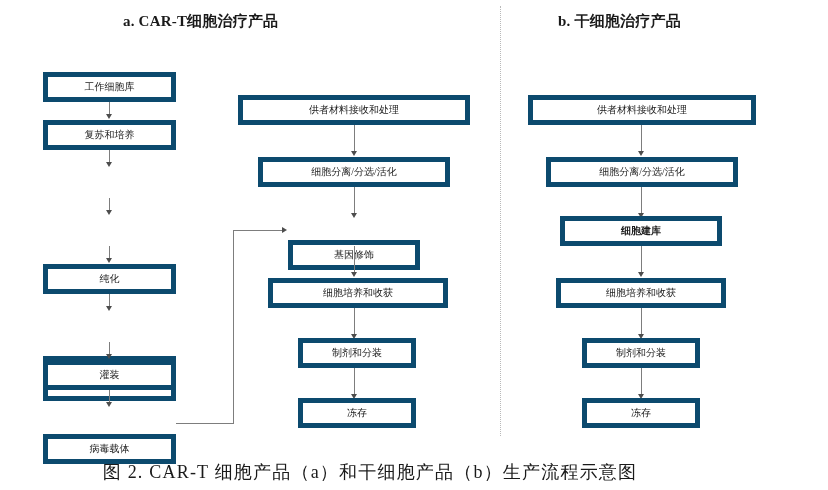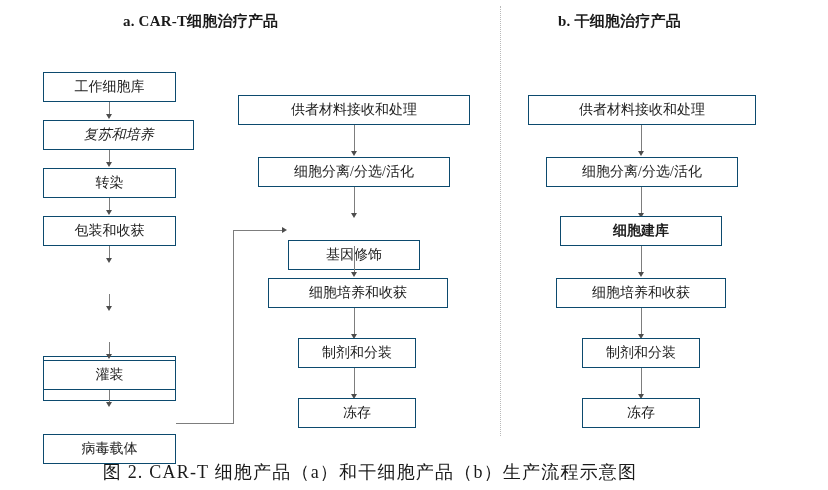--- a/index.html
+++ b/index.html
@@ -27,27 +27,27 @@
     letter-spacing: 0.2px;
   }
   .divider {
     position: absolute;
     width: 0px;
     border-left: 1px dotted #b9b9b9;
   }
   .node {
     position: absolute;
     box-sizing: border-box;
-    border: 1px solid #0c4a6e;
+    border: 5px solid #0c4a6e;
     background: #ffffff;
     display: flex;
     align-items: center;
     justify-content: center;
     font-family: "Liberation Serif", "DejaVu Serif", serif;
-    font-size: 14px;
+    font-size: 10px;
     color: #1c1c1c;
     line-height: 1;
     white-space: nowrap;
   }
   .conn {
     position: absolute;
     background: #7d7d7d;
   }
   .conn-v { width: 1px; }
   .conn-h { height: 1px; }
@@ -84,32 +84,31 @@
 
   <div class="panel-title" style="left:123px; top:12px;">a. CAR-T细胞治疗产品</div>
   <div class="panel-title" style="left:558px; top:12px;">b. 干细胞治疗产品</div>
 
   <div class="divider" style="left:500px; top:6px; height:430px;"></div>
 
   <div class="node" style="left:43px; top:72px; width:133px; height:30px;">工作细胞库</div>
   <div class="conn conn-v" style="left:109px; top:102px; height:14px;"></div>
   <div class="arrow-down" style="left:106px; top:114px;"></div>
 
-  <div class="node" style="left:43px; top:120px; width:151px; height:30px;font-style:italic;">复苏和培养</div>
+  <div class="node" style="left:43px; top:120px; width:133px; height:30px;">复苏和培养</div>
   <div class="conn conn-v" style="left:109px; top:150px; height:14px;"></div>
   <div class="arrow-down" style="left:106px; top:162px;"></div>
 
-  <div class="node" style="left:43px; top:168px; width:133px; height:30px;">转染</div>
   <div class="conn conn-v" style="left:109px; top:198px; height:14px;"></div>
   <div class="arrow-down" style="left:106px; top:210px;"></div>
 
-  <div class="node" style="left:43px; top:216px; width:133px; height:30px;">包装和收获</div>
   <div class="conn conn-v" style="left:109px; top:246px; height:14px;"></div>
   <div class="arrow-down" style="left:106px; top:258px;"></div>
 
+  <div class="node" style="left:43px; top:264px; width:133px; height:30px;">纯化</div>
   <div class="conn conn-v" style="left:109px; top:294px; height:14px;"></div>
   <div class="arrow-down" style="left:106px; top:306px;"></div>
 
   <div class="node" style="left:43px; top:312px; width:133px; height:45px;margin-top:44px;">除菌过滤</div>
   <div class="conn conn-v" style="left:109px; top:342px; height:14px;"></div>
   <div class="arrow-down" style="left:106px; top:354px;"></div>
 
   <div class="node" style="left:43px; top:360px; width:133px; height:30px;">灌装</div>
   <div class="conn conn-v" style="left:109px; top:390px; height:14px;"></div>
   <div class="arrow-down" style="left:106px; top:402px;"></div>

